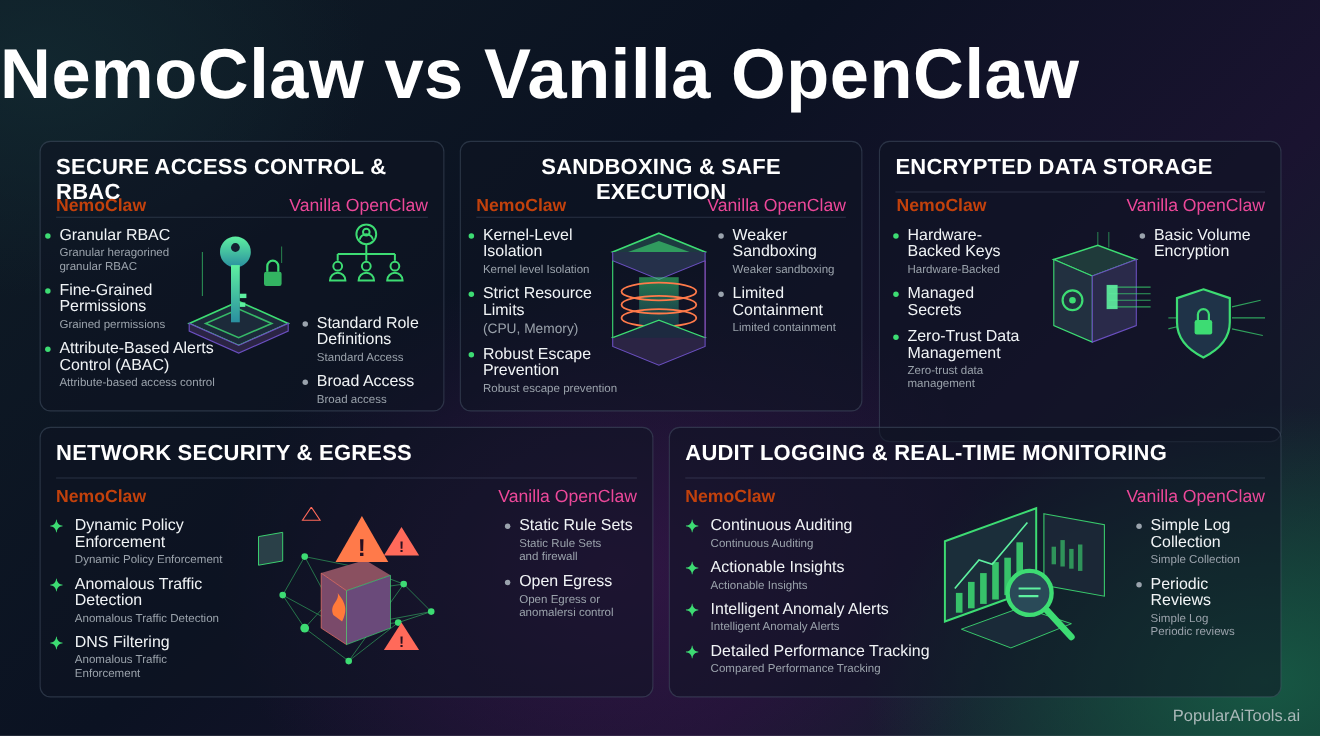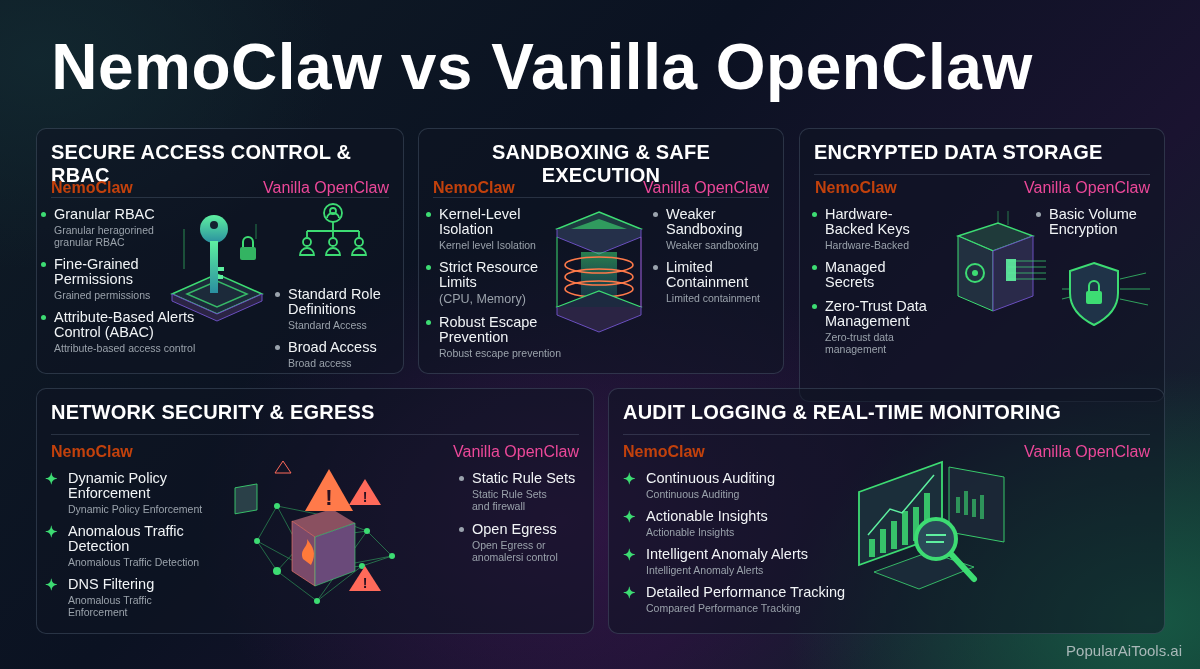--- a/index.html
+++ b/index.html
@@ -9,21 +9,21 @@
     color: #f1f4f6;
     position: relative;
     background:
       radial-gradient(ellipse 520px 360px at 1150px 620px, rgba(24,96,72,0.85), rgba(24,96,72,0) 70%),
       radial-gradient(ellipse 520px 400px at 560px 520px, rgba(70,24,88,0.55), rgba(70,24,88,0) 70%),
       radial-gradient(ellipse 420px 300px at 40px 60px, rgba(18,40,48,0.9), rgba(18,40,48,0) 70%),
       linear-gradient(135deg, #0f1c25 0%, #0b1222 40%, #1a1330 70%, #10292a 100%);
   }
   .title {
     position: absolute; left: 0; top: 30px; width: 1084px;
-    text-align: center; font-weight: 700; font-size: 64px; letter-spacing: 0.5px;
+    text-align: left; font-weight: 700; font-size: 64px; letter-spacing: 0.5px;
     color: #ffffff;
   }
   .panel {
     position: absolute;
     border: 1px solid rgba(120,140,160,0.28);
     border-radius: 10px;
     background: rgba(14,20,34,0.55);
     overflow: hidden;
   }
   .panel-title {
@@ -346,15 +346,27 @@
         <rect x="110" y="34" width="4" height="24"></rect>
         <rect x="118" y="42" width="4" height="18"></rect>
         <rect x="126" y="38" width="4" height="24"></rect>
       </g>
     <path d="M20 115 L75 95 L120 110 L65 132 Z" fill="#1a2a38" stroke="#3ddc73" stroke-width="0.8"></path>
     <circle cx="82" cy="82" r="20" fill="#2a4a58" stroke="#3ddc73" stroke-width="4"></circle>
     <line x1="72" y1="78" x2="92" y2="78" stroke="#5ef0a0" stroke-width="2"></line>
       <line x1="72" y1="85" x2="90" y2="85" stroke="#5ef0a0" stroke-width="2"></line>
     <line x1="97" y1="97" x2="120" y2="122" stroke="#3ddc73" stroke-width="6" stroke-linecap="round"></line>
   </svg>
+  <ul class="list" style="left:422px;top:82px;width:130px;">
+    <li class="item">
+        <span class="bullet grey"></span>
+        <div class="main" style="width:80px;">Simple Log Collection</div>
+        <div class="sub">Simple Collection</div>
+      </li>
+    <li class="item">
+        <span class="bullet grey"></span>
+        <div class="main" style="width:70px;">Periodic Reviews</div>
+        <div class="sub" style="width:90px;">Simple Log Periodic reviews</div>
+      </li>
+  </ul>
 </section>
 
 <div class="footer">PopularAiTools.ai</div>
 
 </body></html>

